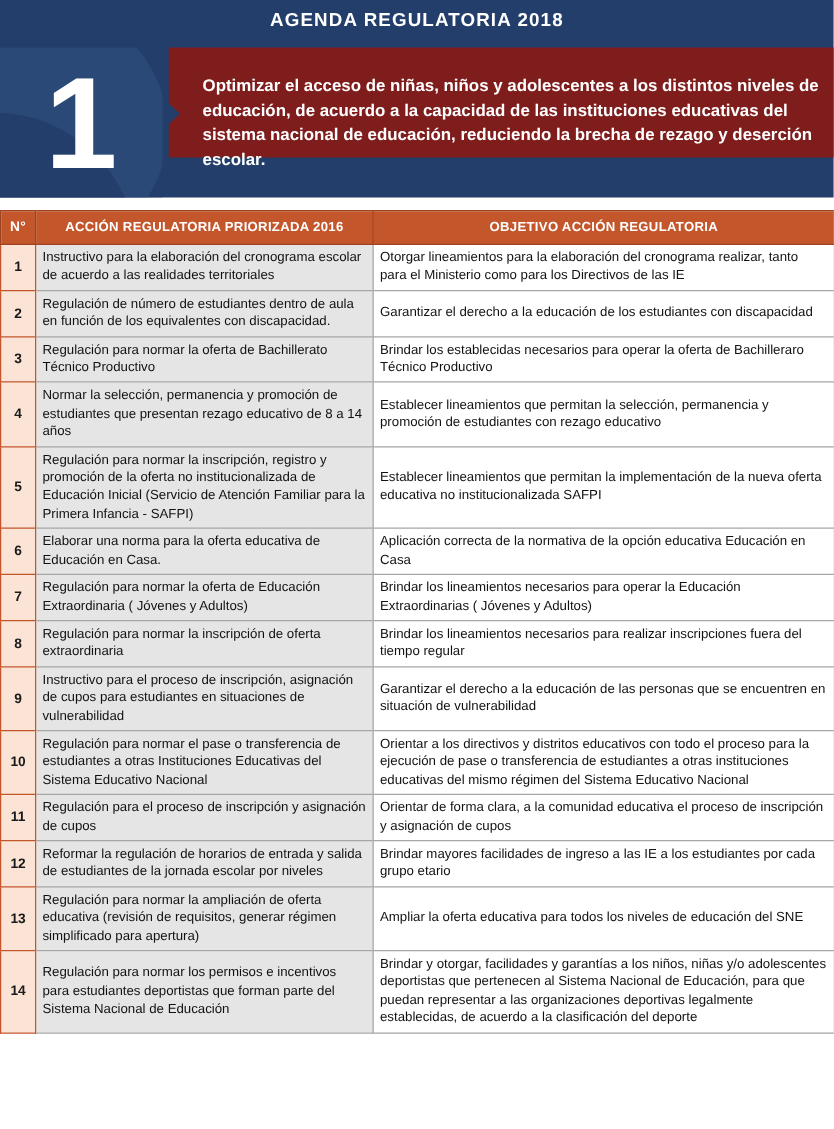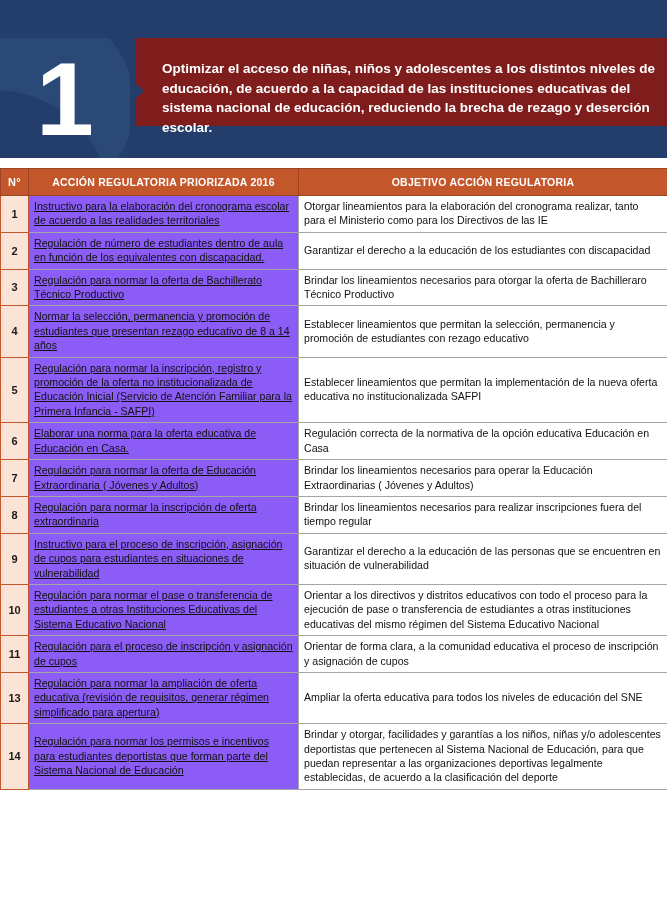--- a/index.html
+++ b/index.html
@@ -158,33 +158,33 @@
   table.agenda tbody td.num {
     background: #FBE4D5;
     color: #1a1a1a;
     font-size: 11px;
     font-weight: bold;
     text-align: center;
     padding: 3px 1px;
     border-color: #C4562B;
   }
   table.agenda tbody td.action {
-    background: #8b5cf6;
-    text-decoration: underline;
+    background: #e5e5e5;
   }
   table.agenda tbody td.objective {
     background: #ffffff;
   }
 </style>
 </head>
 <body>
 
 <div id="page">
 
   <div class="banner">
+    <div class="banner-title">AGENDA REGULATORIA 2018</div>
 
     <div class="objective-panel">
       <div class="objective-text">Optimizar el acceso de niñas, niños y adolescentes a los distintos niveles de educación, de acuerdo a la capacidad de las instituciones educativas del sistema nacional de educación, reduciendo la brecha de rezago y deserción escolar.</div>
     </div>
 
     <div class="numeral-point"></div>
 
     <div class="numeral-block">
       <div class="numeral-arc"></div>
       <div class="numeral-arc2"></div>
@@ -214,36 +214,36 @@
           <td class="objective">Otorgar lineamientos para la elaboración del cronograma realizar, tanto para el Ministerio como para los Directivos de las IE</td>
         </tr>
         <tr>
           <td class="num">2</td>
           <td class="action">Regulación de número de estudiantes dentro de aula en función de los equivalentes con discapacidad.</td>
           <td class="objective">Garantizar el derecho a la educación de los estudiantes con discapacidad</td>
         </tr>
         <tr>
           <td class="num">3</td>
           <td class="action">Regulación para normar la oferta de Bachillerato Técnico Productivo</td>
-          <td class="objective">Brindar los lineamientos necesarios para otorgar la oferta de Bachilleraro Técnico Productivo</td>
+          <td class="objective">Brindar los establecidas necesarios para operar la oferta de Bachilleraro Técnico Productivo</td>
         </tr>
         <tr>
           <td class="num">4</td>
           <td class="action">Normar la selección, permanencia y promoción de estudiantes que presentan rezago educativo de 8 a 14 años</td>
           <td class="objective">Establecer lineamientos que permitan la selección, permanencia y promoción de estudiantes con rezago educativo</td>
         </tr>
         <tr>
           <td class="num">5</td>
           <td class="action">Regulación para normar la inscripción, registro y promoción de la oferta no institucionalizada de Educación Inicial (Servicio de Atención Familiar para la Primera Infancia - SAFPI)</td>
           <td class="objective">Establecer lineamientos que permitan la implementación de la nueva oferta educativa no institucionalizada SAFPI</td>
         </tr>
         <tr>
           <td class="num">6</td>
           <td class="action">Elaborar una norma para la oferta educativa de Educación en Casa.</td>
-          <td class="objective">Regulación correcta de la normativa de la opción educativa Educación en Casa</td>
+          <td class="objective">Aplicación correcta de la normativa de la opción educativa Educación en Casa</td>
         </tr>
         <tr>
           <td class="num">7</td>
           <td class="action">Regulación para normar la oferta de Educación Extraordinaria  ( Jóvenes y Adultos)</td>
           <td class="objective">Brindar los lineamientos necesarios para operar la Educación Extraordinarias  ( Jóvenes y Adultos)</td>
         </tr>
         <tr>
           <td class="num">8</td>
           <td class="action">Regulación para normar la inscripción de oferta extraordinaria</td>
           <td class="objective">Brindar los lineamientos necesarios para realizar inscripciones fuera del tiempo regular</td>
@@ -257,20 +257,25 @@
           <td class="num">10</td>
           <td class="action">Regulación para normar el pase o transferencia de estudiantes a otras Instituciones Educativas  del Sistema Educativo Nacional</td>
           <td class="objective">Orientar a  los directivos y distritos educativos con todo el proceso para la ejecución de pase o transferencia de estudiantes a otras instituciones educativas del mismo régimen del Sistema Educativo Nacional</td>
         </tr>
         <tr>
           <td class="num">11</td>
           <td class="action">Regulación para el proceso de inscripción y asignación de cupos</td>
           <td class="objective">Orientar de forma clara, a la comunidad educativa el proceso de inscripción y asignación de cupos</td>
         </tr>
         <tr>
+          <td class="num">12</td>
+          <td class="action">Reformar la regulación de horarios de entrada y salida de estudiantes de la jornada escolar por niveles</td>
+          <td class="objective">Brindar mayores facilidades de ingreso a las IE a los estudiantes por cada grupo etario</td>
+        </tr>
+        <tr>
           <td class="num">13</td>
           <td class="action">Regulación para normar la ampliación de oferta educativa (revisión de requisitos, generar régimen simplificado para apertura)</td>
           <td class="objective">Ampliar la oferta educativa para todos los niveles de educación del SNE</td>
         </tr>
         <tr>
           <td class="num">14</td>
           <td class="action">Regulación para normar los permisos e incentivos para estudiantes deportistas que forman parte del Sistema Nacional de Educación</td>
           <td class="objective">Brindar y otorgar, facilidades y garantías a los niños, niñas y/o adolescentes deportistas que pertenecen al Sistema Nacional de Educación, para que puedan representar a las organizaciones deportivas legalmente establecidas, de acuerdo a la clasificación del deporte</td>
         </tr>
       </tbody>

